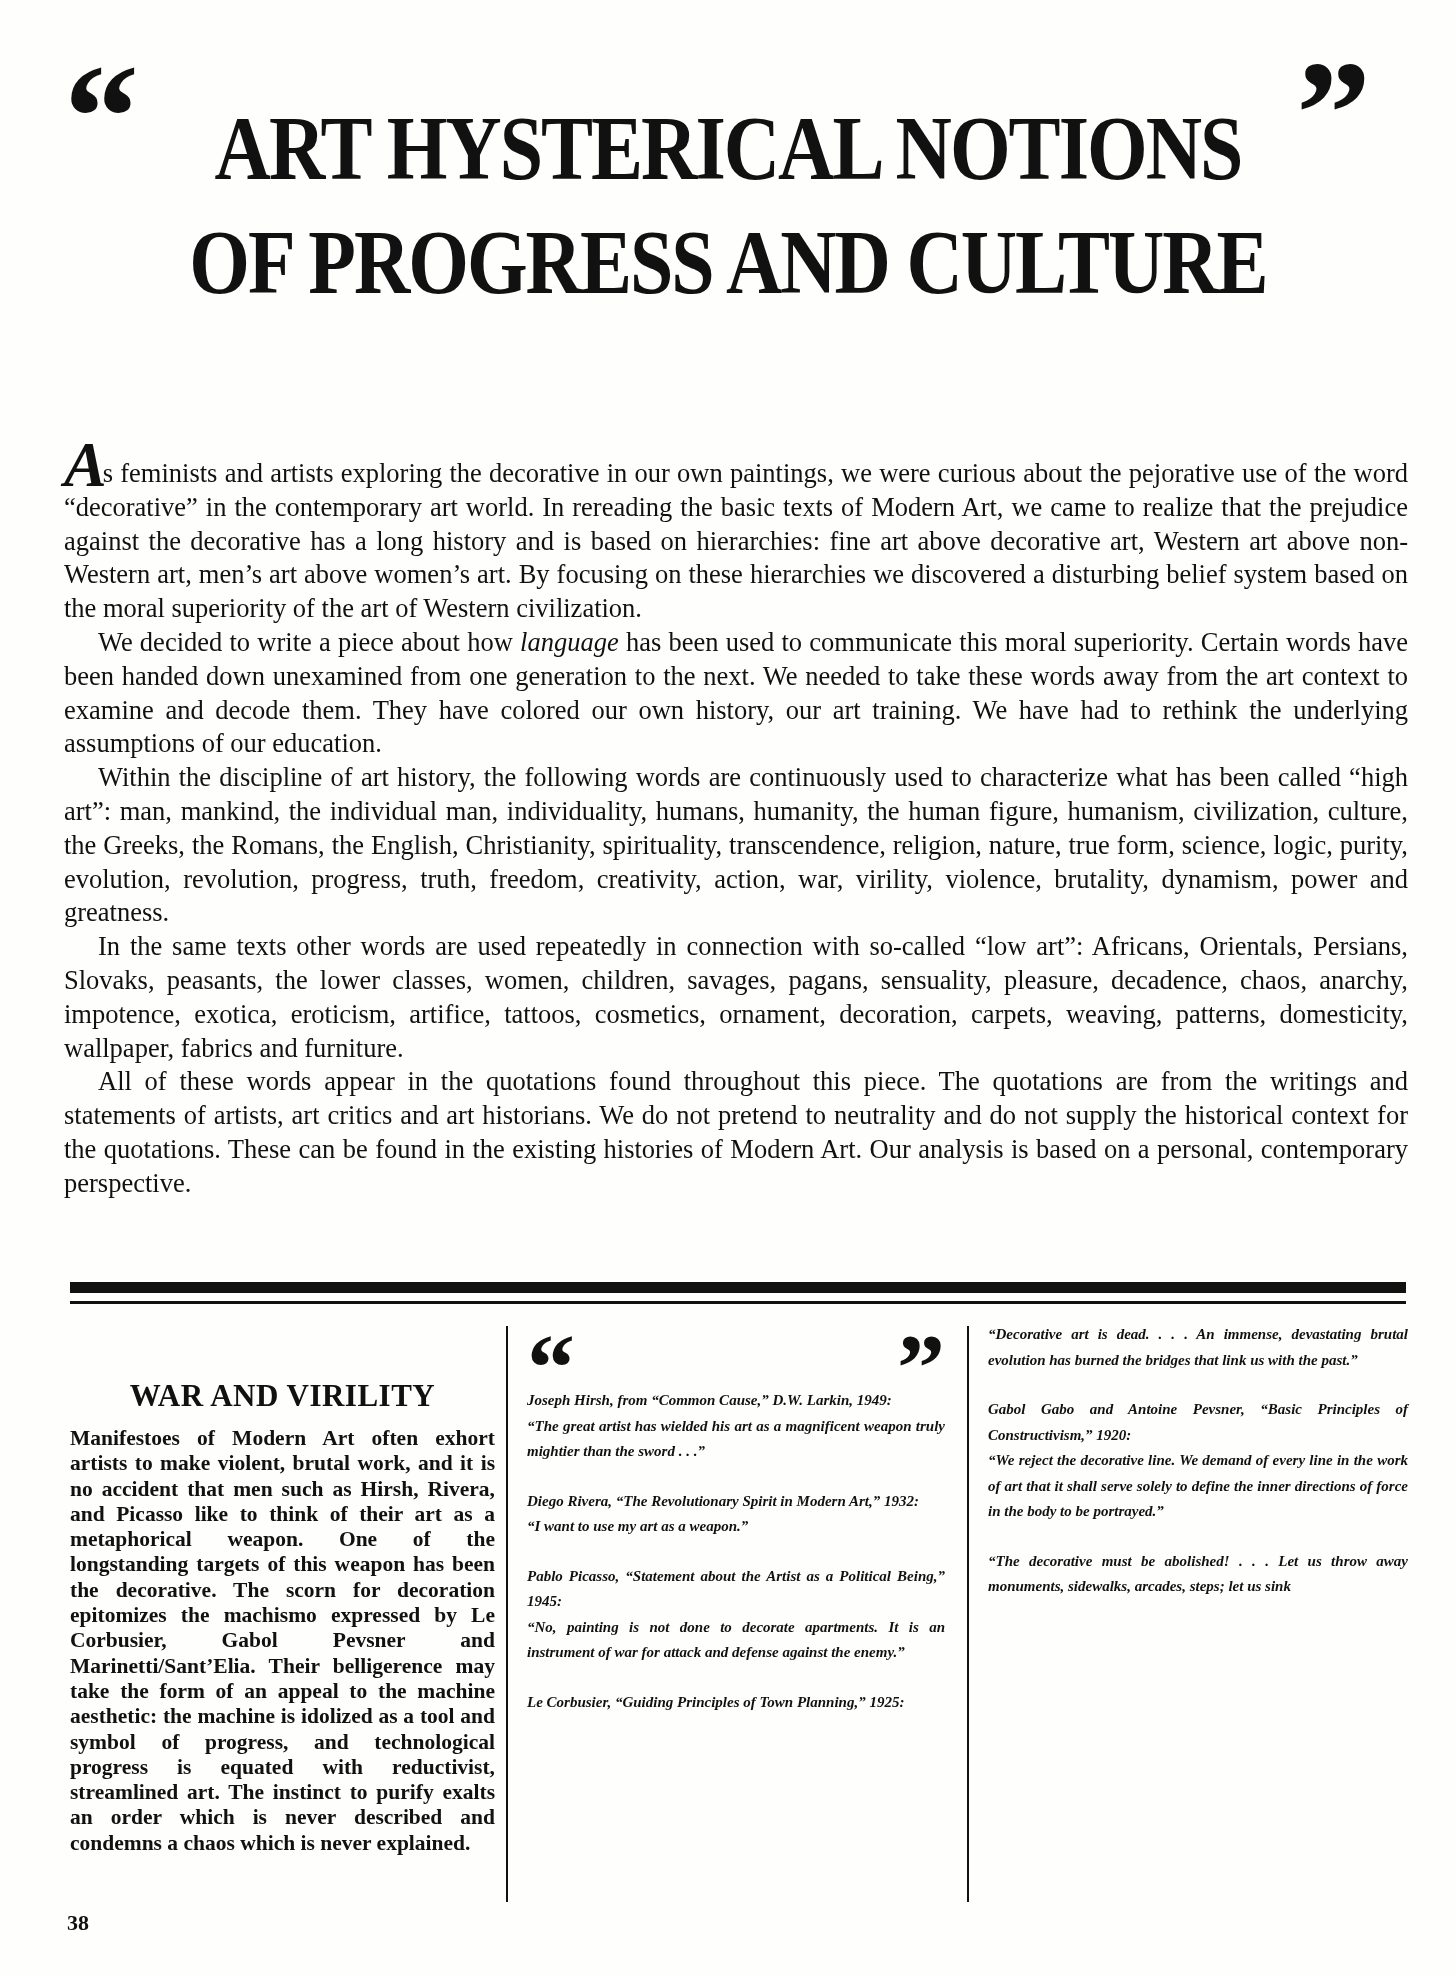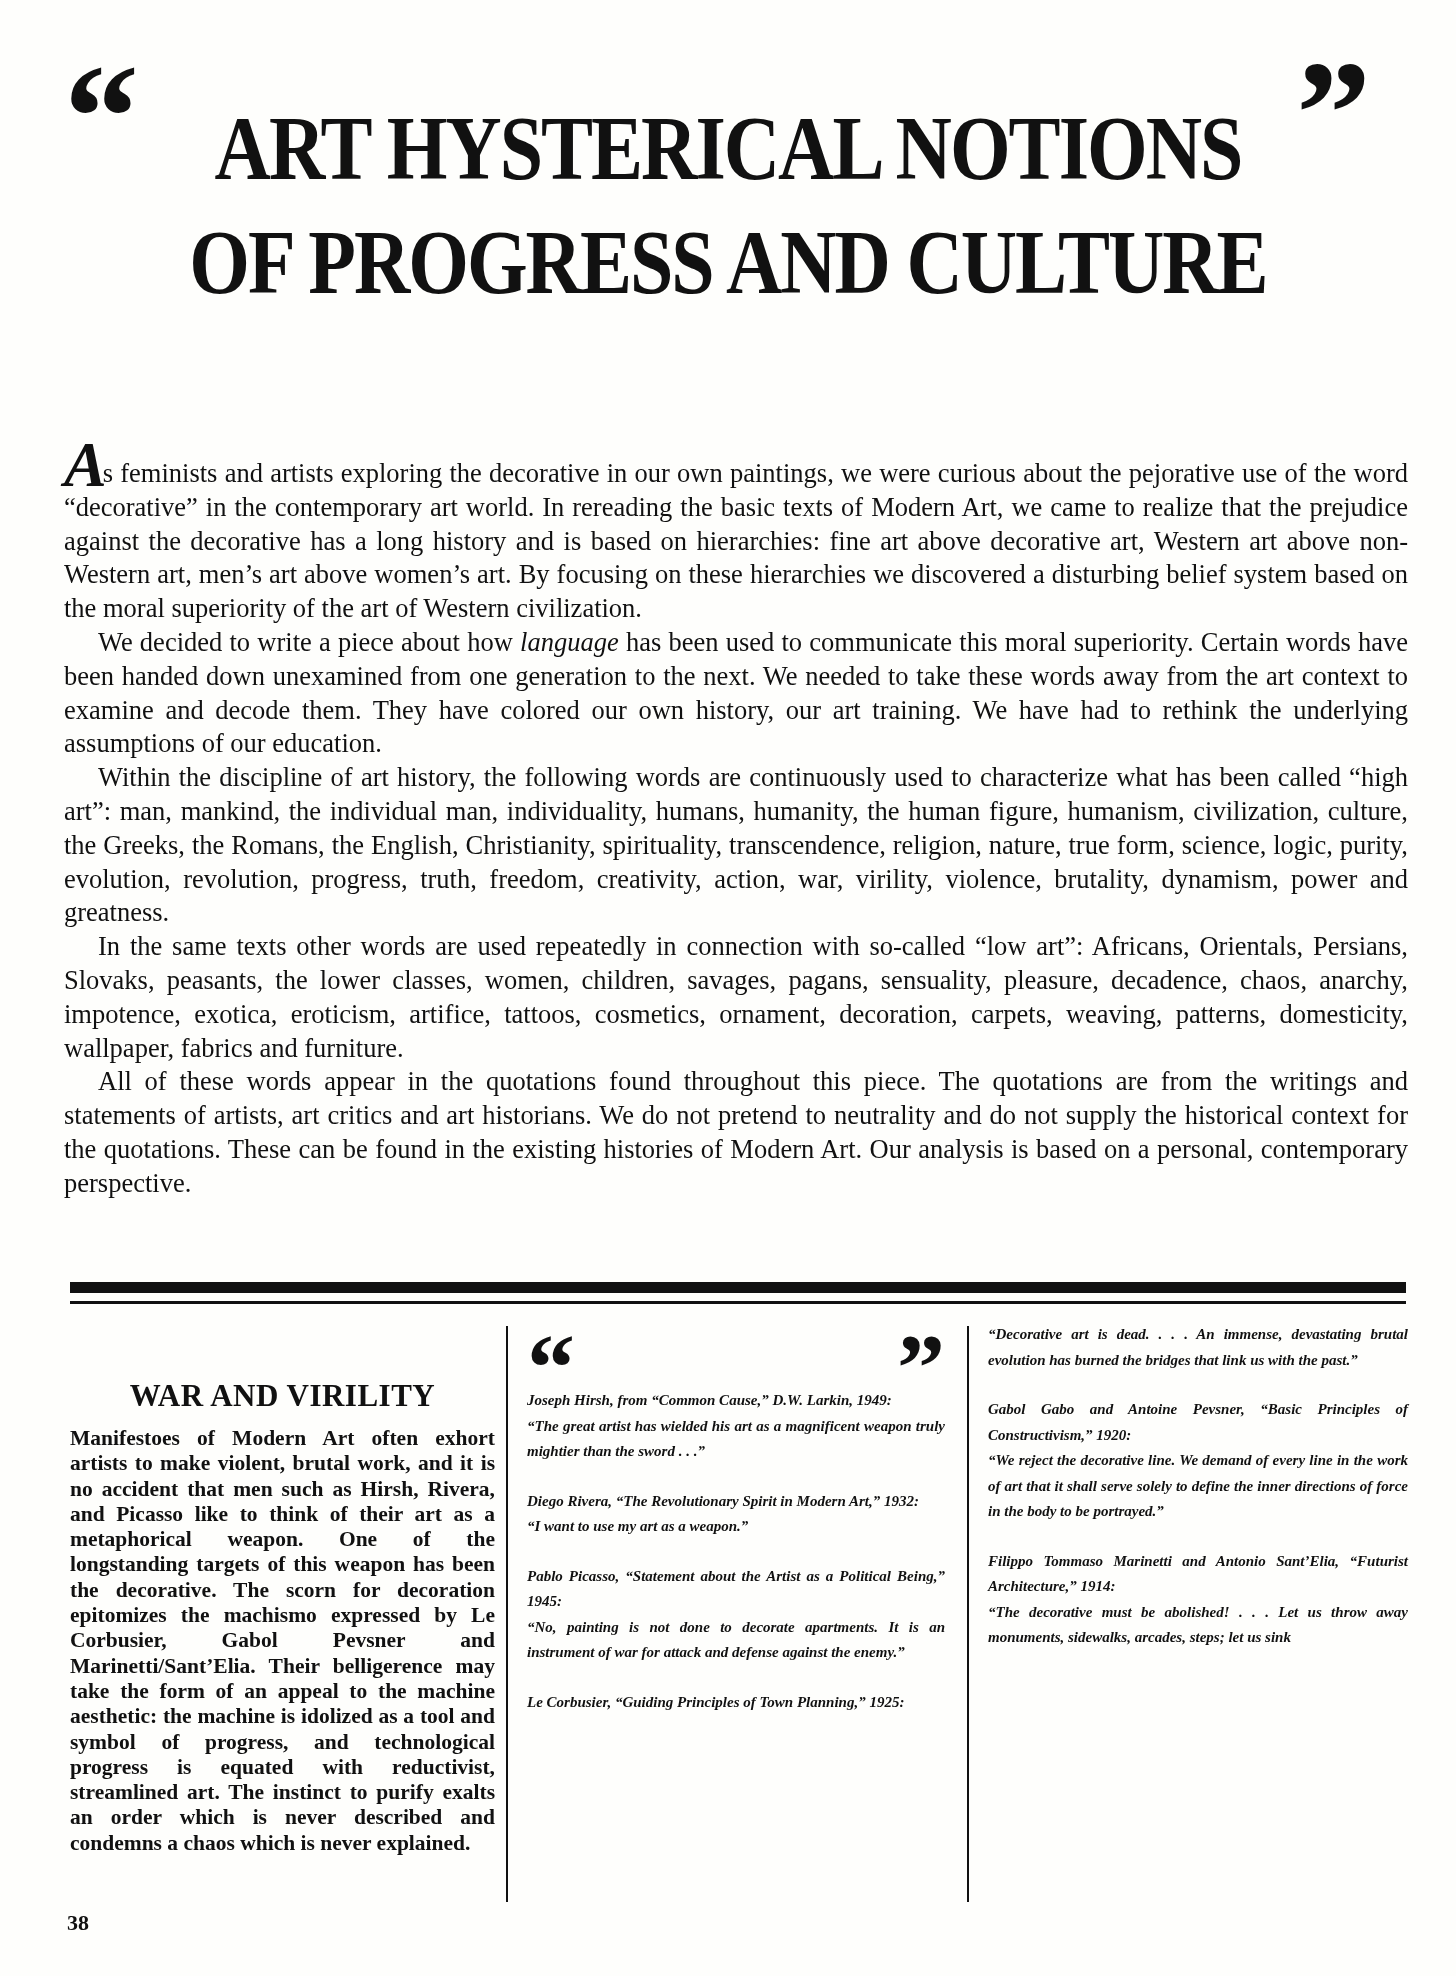--- a/index.html
+++ b/index.html
@@ -201,19 +201,18 @@
 
   <div class="col3">
     <div class="quote-block">
       <span class="txt">“Decorative art is dead. . . . An immense, devastating brutal evolution has burned the bridges that link us with the past.”</span>
     </div>
     <div class="quote-block">
       <span class="src">Gabol Gabo and Antoine Pevsner, “Basic Principles of Constructivism,” 1920:</span>
       <span class="txt">“We reject the decorative line. We demand of every line in the work of art that it shall serve solely to define the inner directions of force in the body to be portrayed.”</span>
     </div>
     <div class="quote-block">
-      <span class="src">Filippo Tommaso Marinetti and Antonio Sant’Elia, “Futurist Architecture,” 1914:</span>
       <span class="txt">“The decorative must be abolished! . . . Let us throw away monuments, sidewalks, arcades, steps; let us sink</span>
     </div>
   </div>
 
   <div class="page-number">38</div>
 </div>
 
 </body></html>

